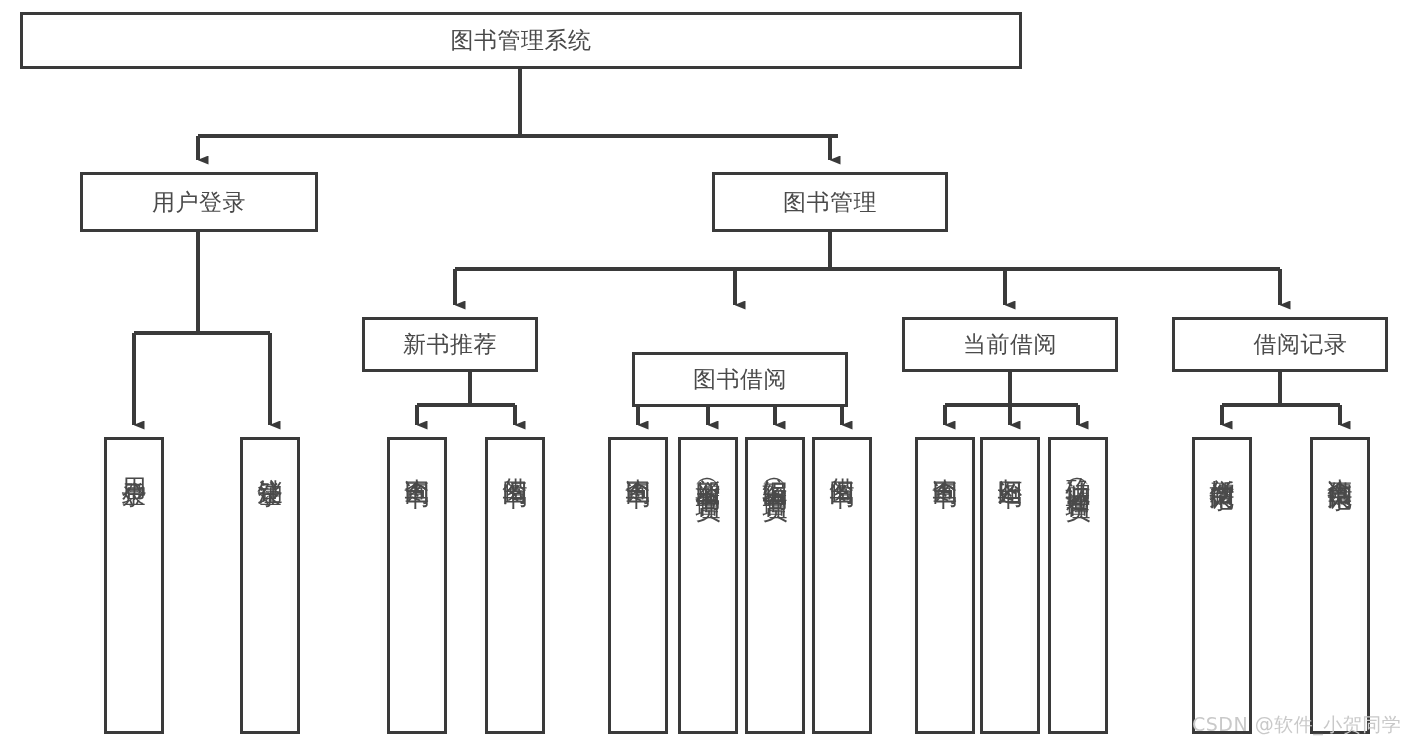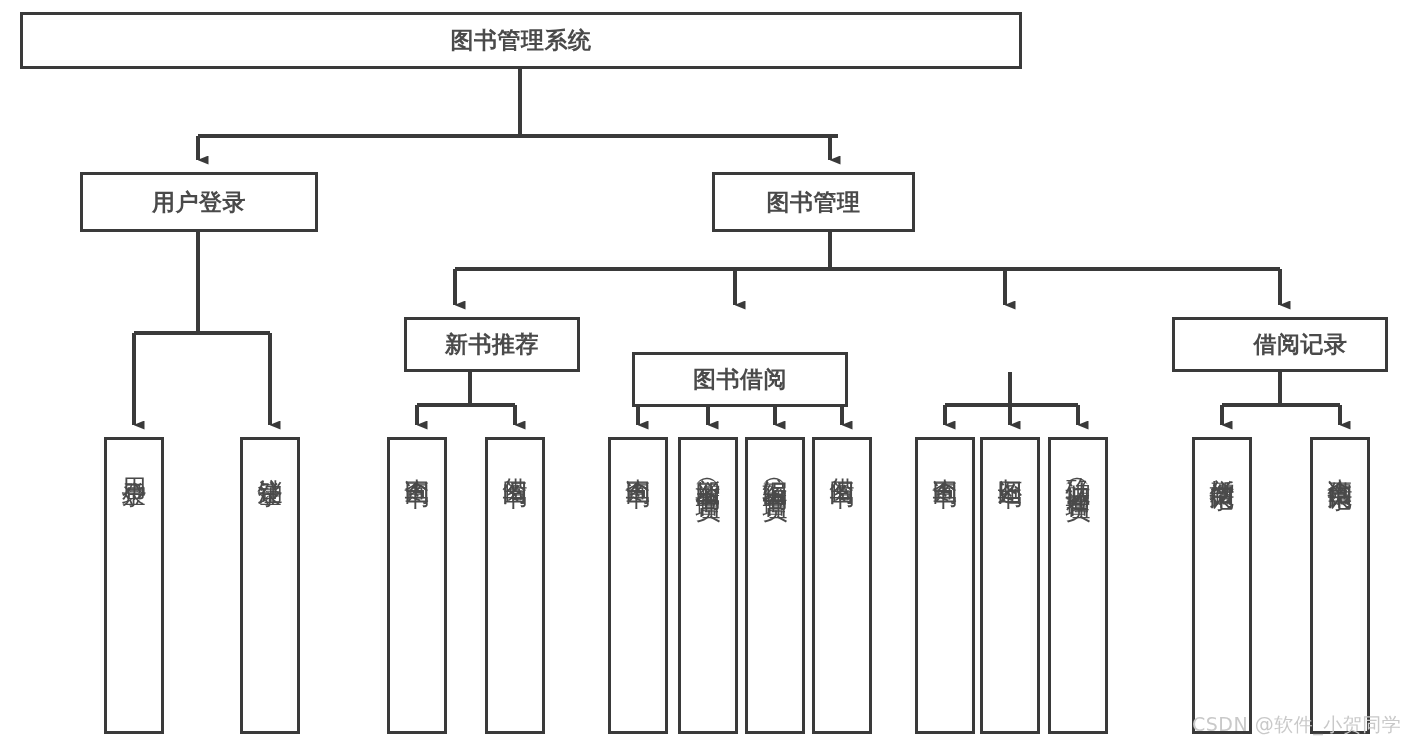--- a/index.html
+++ b/index.html
@@ -37,21 +37,20 @@
   }
   .node .label {
     display: block;
     text-align: center;
     line-height: 1.06;
     color: #4a4a4a;
     letter-spacing: 0.5px;
   }
   .node.horiz .label {
     font-size: 23px;
-    font-weight: bold;
   }
   
   .node.vert {
     align-items: flex-start;
     padding-top: 18px;
   }
   .node.vert .label {
     writing-mode: vertical-rl;
     text-orientation: upright;
     font-size: 25px;
@@ -126,30 +125,33 @@
     </g>
   </svg>
 
   <div class="node horiz" style="left:20px; top:12px; width:1002px; height:57px;">
     <span class="label">图书管理系统</span>
   </div>
 
   <div class="node horiz" style="left:80px; top:172px; width:238px; height:60px;">
     <span class="label">用户登录</span>
   </div>
-  <div class="node horiz" style="left:712px; top:172px; width:203px; height:60px;">
+  <div class="node horiz" style="left:712px; top:172px; width:236px; height:60px;">
     <span class="label">图书管理</span>
   </div>
 
-  <div class="node horiz" style="left:362px; top:317px; width:176px; height:55px;margin-left:42px;">
+  <div class="node horiz" style="left:362px; top:317px; width:176px; height:55px;">
     <span class="label">新书推荐</span>
   </div>
   <div class="node horiz" style="left:632px; top:317px; width:216px; height:55px;margin-top:35px;">
     <span class="label">图书借阅</span>
   </div>
+  <div class="node horiz" style="left:902px; top:317px; width:216px; height:55px;">
+    <span class="label">当前借阅</span>
+  </div>
   <div class="node horiz" style="left:1172px; top:317px; width:216px; height:55px;padding-left:41px;">
     <span class="label">借阅记录</span>
   </div>
 
   <div class="node vert" style="left:104px; top:437px; width:60px; height:297px;">
     <span class="label">用户登录</span>
   </div>
   <div class="node vert" style="left:240px; top:437px; width:60px; height:297px;">
     <span class="label">注销登录</span>
   </div>

